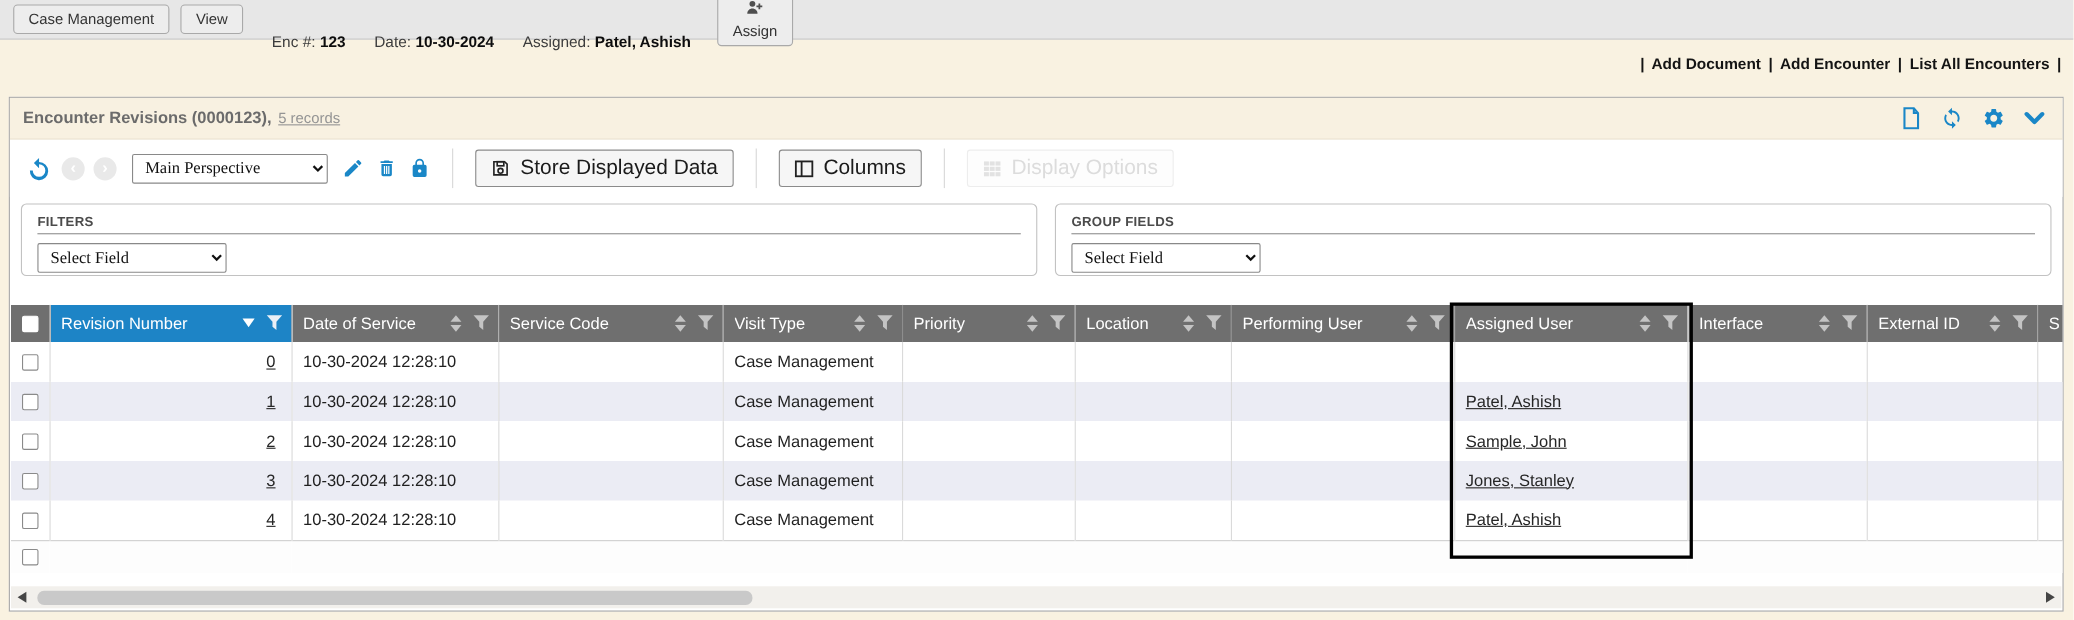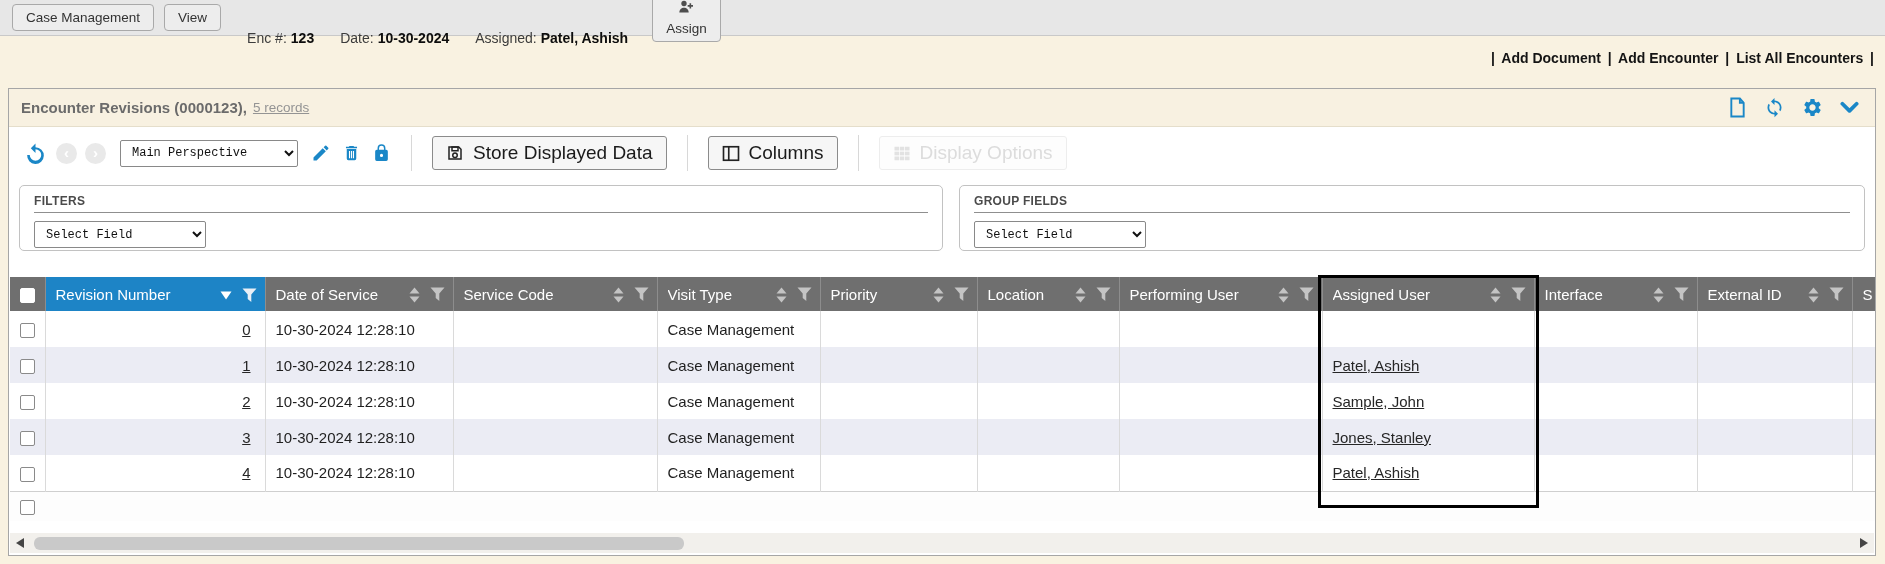--- a/index.html
+++ b/index.html
@@ -51,21 +51,21 @@
   .icon { display:inline-flex; }
   .tool-icon { cursor:pointer; display:flex; align-items:center; }
   .nav-circle {
     width:21px; height:21px; border-radius:50%; background:#e9e9e9;
     color:#ffffff; font-size:15px; font-weight:bold; line-height:19px;
     text-align:center; margin-left:8px;
   }
   .perspective-select { margin-left:14px; }
   select {
     height:27px; border:1px solid #898989; background:#fff; border-radius:2px;
-    font-family:Liberation Mono, monospace; font-size:12px; color:#111;
+    font-family:Liberation Serif, serif; font-size:15px; color:#111;
     padding:0 4px 0 7px;
   }
   .perspective-select select { width:178px; }
   .tb-iconset { display:flex; align-items:center; gap:11px; margin-left:13px; }
   .vsep { width:1px; height:36px; background:#d8d8d8; margin:0 20px; }
   .action-btn {
     display:flex; align-items:center; gap:9px; padding:5px 13px;
     background:#f6f6f6; border:1px solid #8b8b8b; border-radius:3px;
     font-size:19px; color:#1b1b1b; cursor:pointer; white-space:nowrap;
   }
@@ -86,21 +86,21 @@
   
   .grid-wrap { margin-top:26px; padding-left:1px; width:100%; overflow:hidden; }
   table.grid { width:1872px; table-layout:fixed; border-collapse:collapse; }
   .grid th {
     height:34px; background:#6f6f6f; color:#fff; font-weight:normal;
     font-size:15px; text-align:left; border-right:1px solid #8d8d8d;
     padding:0 8px 0 10px; overflow:hidden; white-space:nowrap; cursor:pointer;
   }
   .grid th.sorted { background:#1d84c6; }
   .grid th.cb-th { padding:0; text-align:center; }
-  .th-inner { display:flex; align-items:flex-end; }
+  .th-inner { display:flex; align-items:flex-start; }
   .th-label { flex:1; overflow:hidden; white-space:nowrap; }
   .th-icons { display:flex; align-items:center; gap:10px; }
   .grid td {
     height:36px; font-size:15px; color:#1f1f1f; border-right:1px solid #dadada;
     padding:0 10px; overflow:hidden; white-space:nowrap; background:transparent;
   }
   .grid tr.stripe td { background:#ebecf4; }
   .grid td.cb-td { padding:0; text-align:center; }
   .grid td.rev-td { text-align:right; padding-right:14px; }
   .cell-link { text-decoration:underline; color:#262626; cursor:pointer; }

